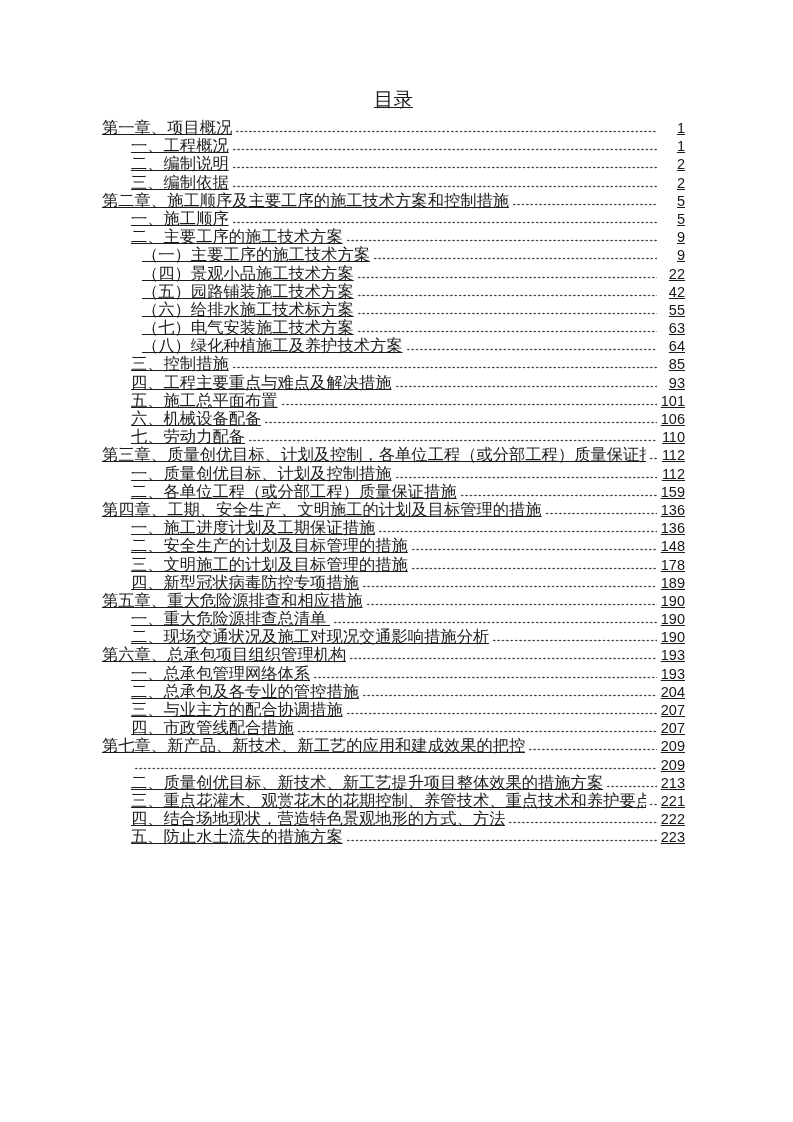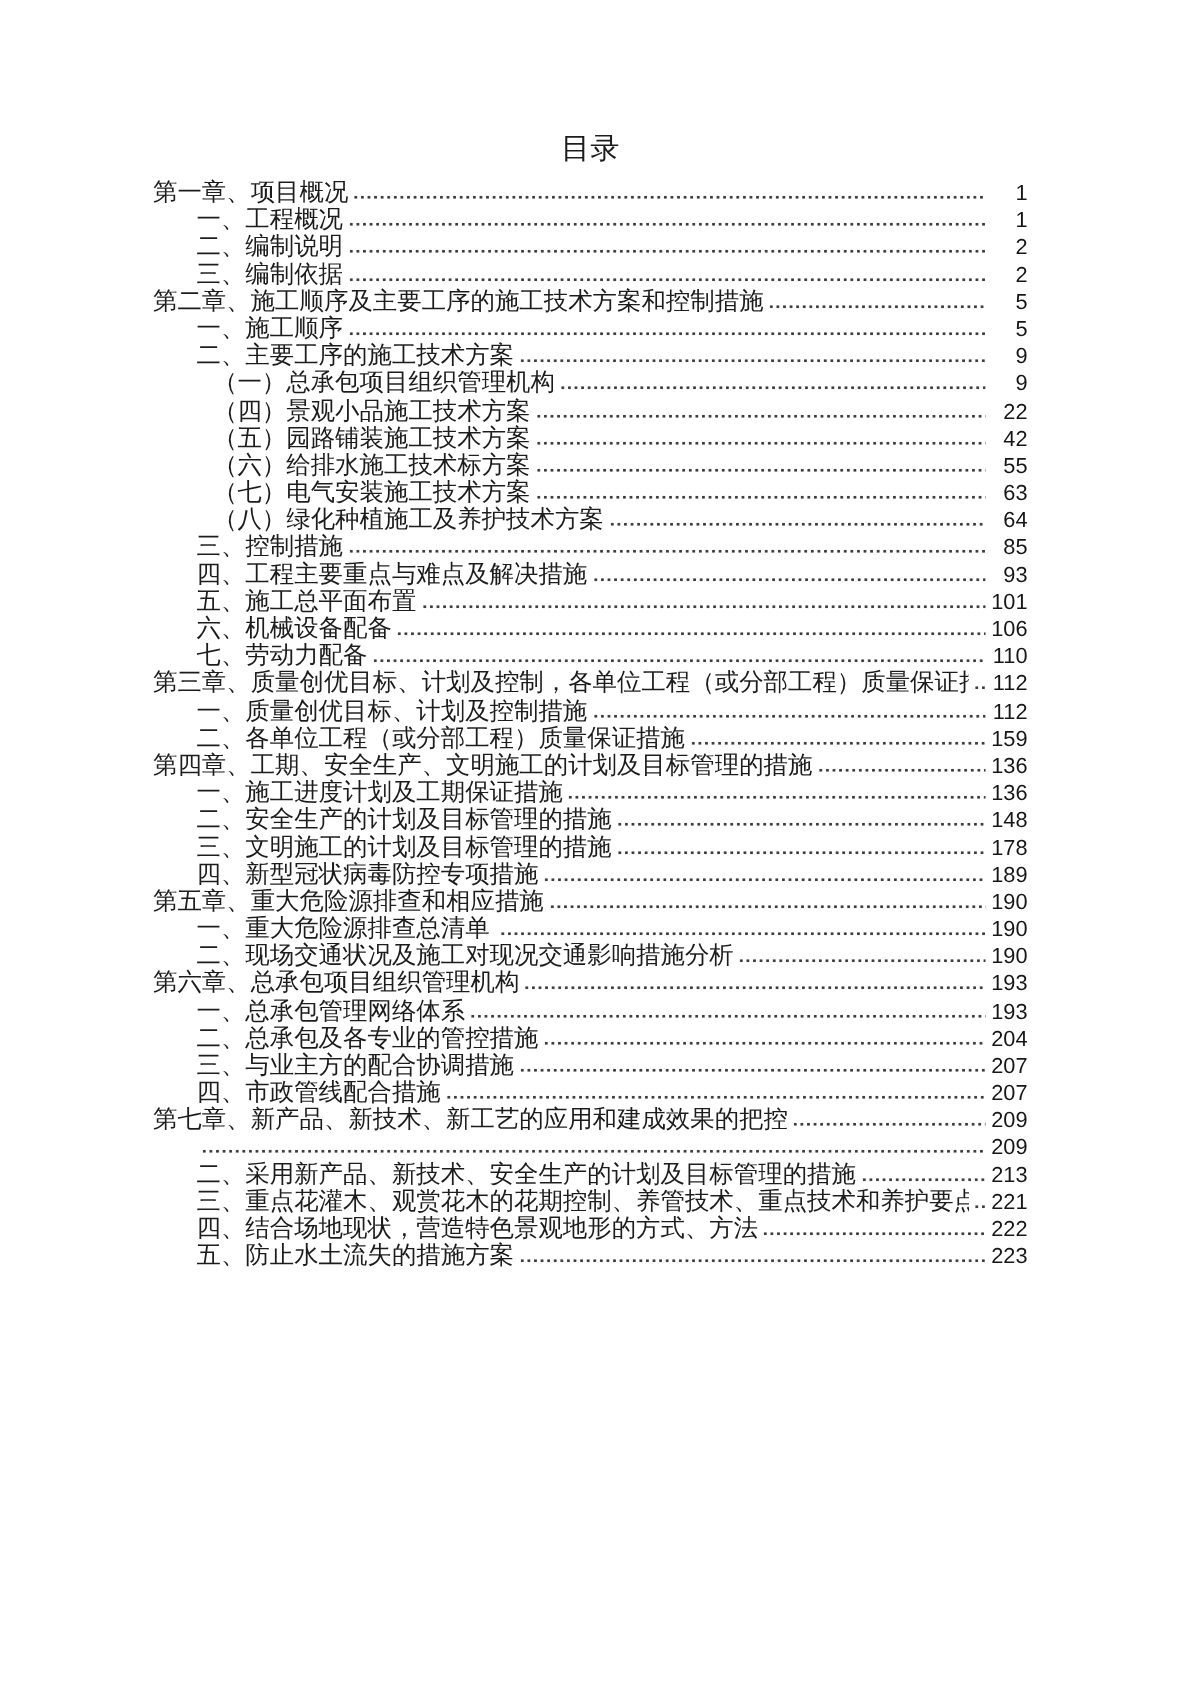--- a/index.html
+++ b/index.html
@@ -13,20 +13,21 @@
     width:793px;height:1122px;
     background:#ffffff;
     overflow:hidden;
     color:#1c1c1c;
   }
   .content{
     position:absolute;
     left:102px;
     top:88px;
     width:583px;
+    text-decoration:underline;
   }
   .toc-title{
     text-align:center;
     font-size:19.5px;
     line-height:24px;
     margin-bottom:7px;
     color:#1c1c1c;
   }
   .toc-list{width:100%;}
   .toc-row{
@@ -72,21 +73,21 @@
   <div class="content">
     <div class="toc-title">目录</div>
     <div class="toc-list">
         <div class="toc-row lvl1"><span class="toc-label">第一章、项目概况</span><span class="toc-leader"></span><span class="toc-page">1</span></div>
         <div class="toc-row lvl2"><span class="toc-label">一、工程概况</span><span class="toc-leader"></span><span class="toc-page">1</span></div>
         <div class="toc-row lvl2"><span class="toc-label">二、编制说明</span><span class="toc-leader"></span><span class="toc-page">2</span></div>
         <div class="toc-row lvl2"><span class="toc-label">三、编制依据</span><span class="toc-leader"></span><span class="toc-page">2</span></div>
         <div class="toc-row lvl1"><span class="toc-label">第二章、施工顺序及主要工序的施工技术方案和控制措施</span><span class="toc-leader"></span><span class="toc-page">5</span></div>
         <div class="toc-row lvl2"><span class="toc-label">一、施工顺序</span><span class="toc-leader"></span><span class="toc-page">5</span></div>
         <div class="toc-row lvl2"><span class="toc-label">二、主要工序的施工技术方案</span><span class="toc-leader"></span><span class="toc-page">9</span></div>
-        <div class="toc-row lvl3"><span class="toc-label">（一）总承包项目组织管理机构</span><span class="toc-leader"></span><span class="toc-page">9</span></div>
+        <div class="toc-row lvl3"><span class="toc-label">（一）主要工序的施工技术方案</span><span class="toc-leader"></span><span class="toc-page">9</span></div>
         <div class="toc-row lvl3"><span class="toc-label">（四）景观小品施工技术方案</span><span class="toc-leader"></span><span class="toc-page">22</span></div>
         <div class="toc-row lvl3"><span class="toc-label">（五）园路铺装施工技术方案</span><span class="toc-leader"></span><span class="toc-page">42</span></div>
         <div class="toc-row lvl3"><span class="toc-label">（六）给排水施工技术标方案</span><span class="toc-leader"></span><span class="toc-page">55</span></div>
         <div class="toc-row lvl3"><span class="toc-label">（七）电气安装施工技术方案</span><span class="toc-leader"></span><span class="toc-page">63</span></div>
         <div class="toc-row lvl3"><span class="toc-label">（八）绿化种植施工及养护技术方案</span><span class="toc-leader"></span><span class="toc-page">64</span></div>
         <div class="toc-row lvl2"><span class="toc-label">三、控制措施</span><span class="toc-leader"></span><span class="toc-page">85</span></div>
         <div class="toc-row lvl2"><span class="toc-label">四、工程主要重点与难点及解决措施</span><span class="toc-leader"></span><span class="toc-page">93</span></div>
         <div class="toc-row lvl2"><span class="toc-label">五、施工总平面布置</span><span class="toc-leader"></span><span class="toc-page">101</span></div>
         <div class="toc-row lvl2"><span class="toc-label">六、机械设备配备</span><span class="toc-leader"></span><span class="toc-page">106</span></div>
         <div class="toc-row lvl2"><span class="toc-label">七、劳动力配备</span><span class="toc-leader"></span><span class="toc-page">110</span></div>
@@ -101,19 +102,19 @@
         <div class="toc-row lvl1"><span class="toc-label">第五章、重大危险源排查和相应措施</span><span class="toc-leader"></span><span class="toc-page">190</span></div>
         <div class="toc-row lvl2"><span class="toc-label">一、重大危险源排查总清单 </span><span class="toc-leader"></span><span class="toc-page">190</span></div>
         <div class="toc-row lvl2"><span class="toc-label">二、现场交通状况及施工对现况交通影响措施分析</span><span class="toc-leader"></span><span class="toc-page">190</span></div>
         <div class="toc-row lvl1"><span class="toc-label">第六章、总承包项目组织管理机构</span><span class="toc-leader"></span><span class="toc-page">193</span></div>
         <div class="toc-row lvl2"><span class="toc-label">一、总承包管理网络体系</span><span class="toc-leader"></span><span class="toc-page">193</span></div>
         <div class="toc-row lvl2"><span class="toc-label">二、总承包及各专业的管控措施</span><span class="toc-leader"></span><span class="toc-page">204</span></div>
         <div class="toc-row lvl2"><span class="toc-label">三、与业主方的配合协调措施</span><span class="toc-leader"></span><span class="toc-page">207</span></div>
         <div class="toc-row lvl2"><span class="toc-label">四、市政管线配合措施</span><span class="toc-leader"></span><span class="toc-page">207</span></div>
         <div class="toc-row lvl1"><span class="toc-label">第七章、新产品、新技术、新工艺的应用和建成效果的把控</span><span class="toc-leader"></span><span class="toc-page">209</span></div>
         <div class="toc-row lvl2"><span class="toc-leader"></span><span class="toc-page">209</span></div>
-        <div class="toc-row lvl2"><span class="toc-label">二、采用新产品、新技术、安全生产的计划及目标管理的措施</span><span class="toc-leader"></span><span class="toc-page">213</span></div>
+        <div class="toc-row lvl2"><span class="toc-label">二、质量创优目标、新技术、新工艺提升项目整体效果的措施方案</span><span class="toc-leader"></span><span class="toc-page">213</span></div>
         <div class="toc-row lvl2"><span class="toc-label">三、重点花灌木、观赏花木的花期控制、养管技术、重点技术和养护要点</span><span class="toc-leader"></span><span class="toc-page">221</span></div>
         <div class="toc-row lvl2"><span class="toc-label">四、结合场地现状，营造特色景观地形的方式、方法</span><span class="toc-leader"></span><span class="toc-page">222</span></div>
         <div class="toc-row lvl2"><span class="toc-label">五、防止水土流失的措施方案</span><span class="toc-leader"></span><span class="toc-page">223</span></div>
       </div>
   </div>
 </div>
 
 </body></html>

